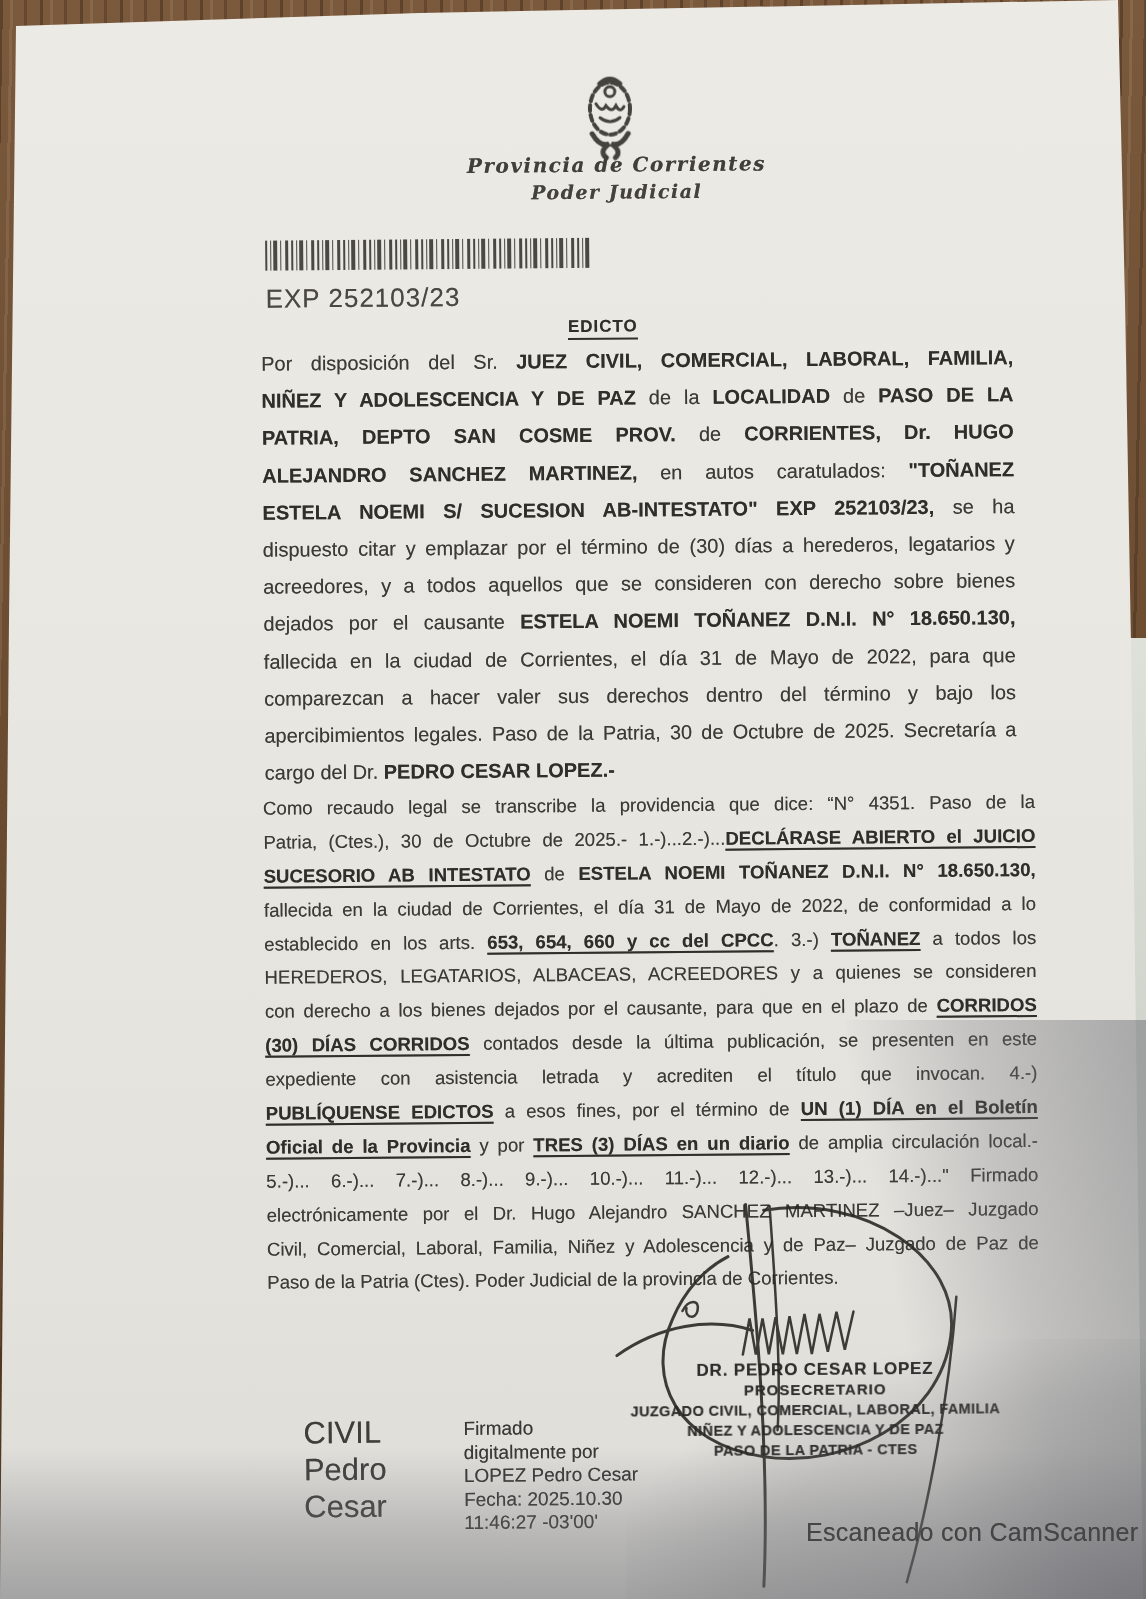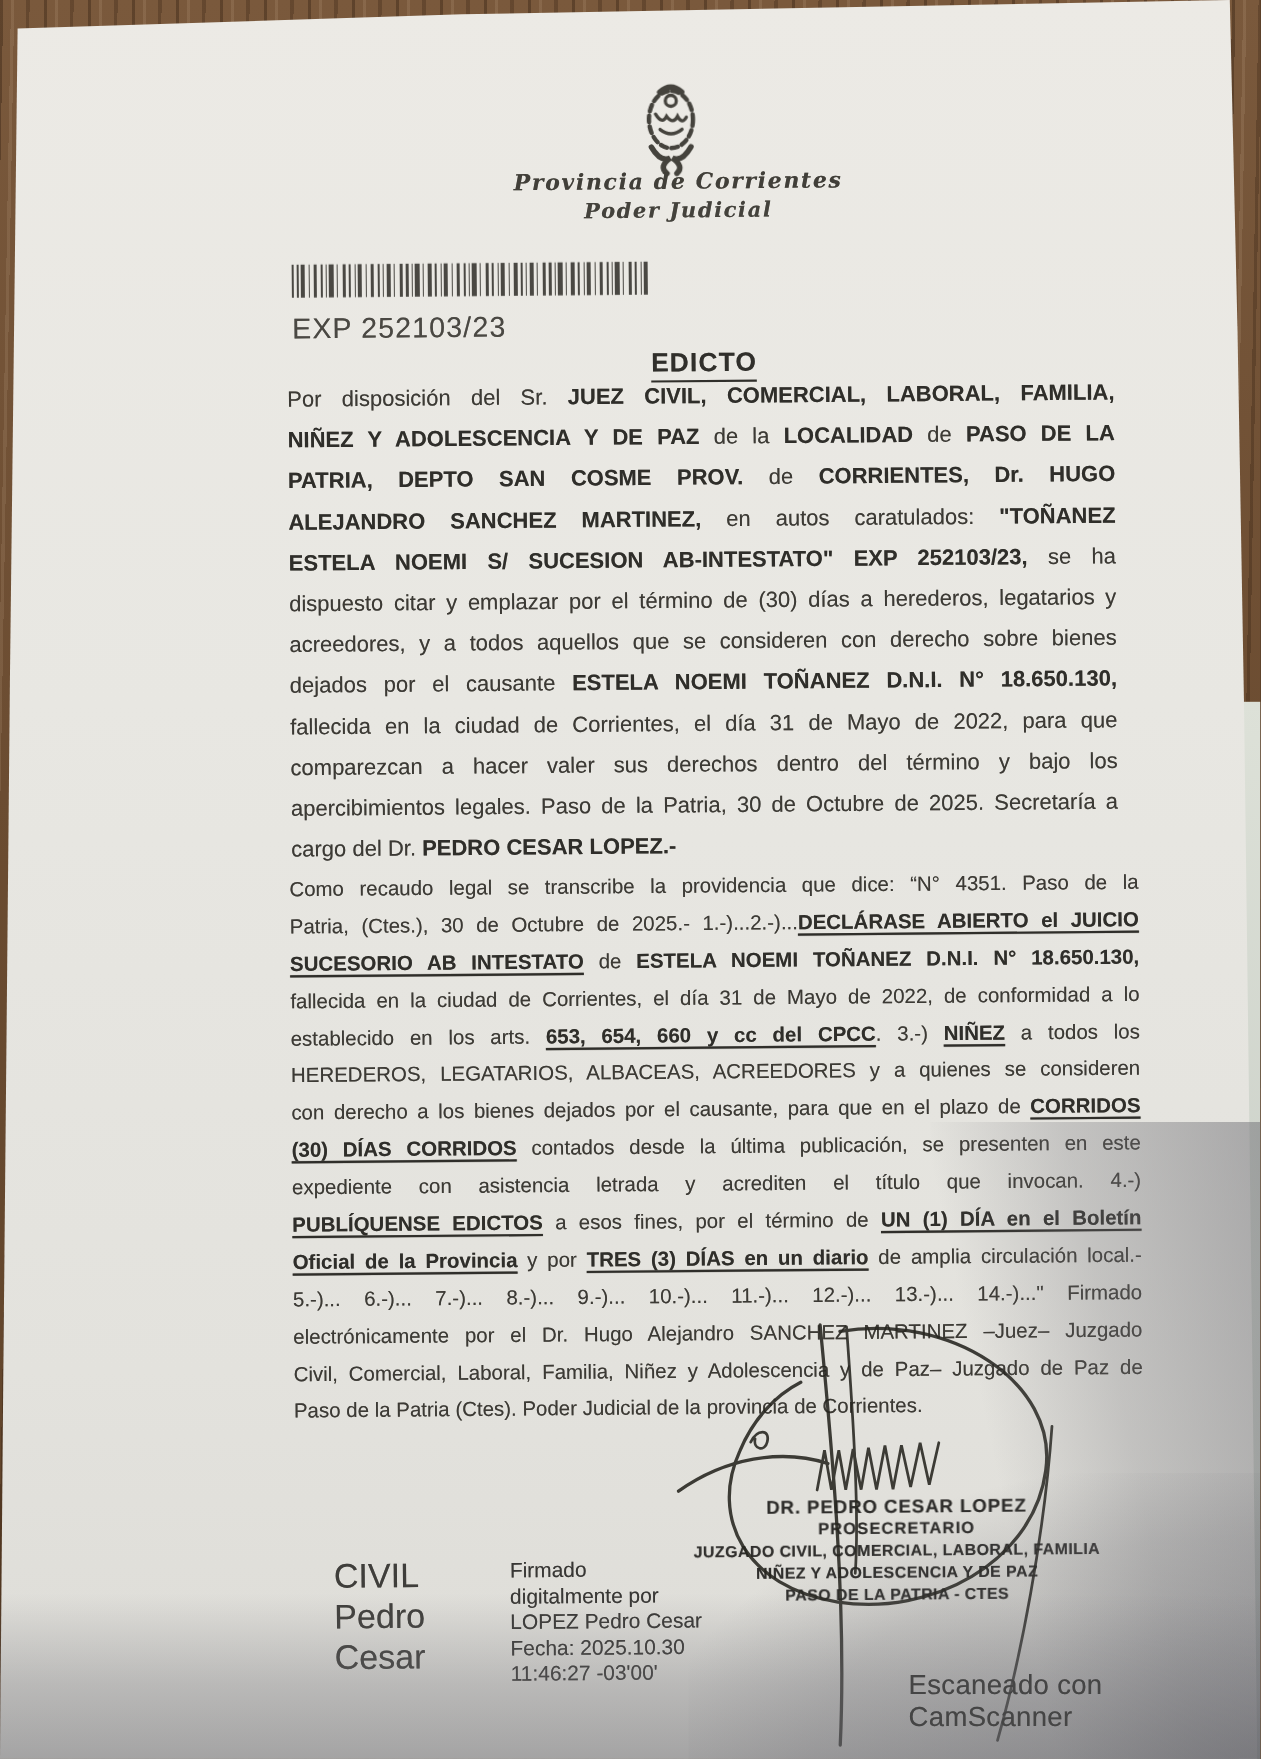--- a/index.html
+++ b/index.html
@@ -20,21 +20,21 @@
     font-family:"DejaVu Serif",serif;font-style:italic;font-weight:bold;font-size:20px;
     letter-spacing:1.5px;color:#413f39;}
   .org2{position:absolute;left:250px;top:181px;width:744px;text-align:center;
     font-family:"DejaVu Serif",serif;font-style:italic;font-weight:bold;font-size:19px;
     letter-spacing:1.5px;color:#44423c;}
   .barcode{position:absolute;left:270px;top:238px;width:326px;height:30px;opacity:.88;
     background:
       repeating-linear-gradient(90deg,#34322d 0 2px,transparent 2px 5px,#34322d 5px 6px,transparent 6px 8px,#34322d 8px 12px,transparent 12px 15px,#34322d 15px 16px,transparent 16px 20px,#34322d 20px 23px,transparent 23px 26px);
     filter:blur(.4px);}
   .exp{position:absolute;left:270px;top:281px;font-size:26px;letter-spacing:1px;color:#4a4843;}
-  .title{position:absolute;left:596px;top:317px;font-size:24px;font-weight:bold;color:#302f2b;
+  .title{position:absolute;left:572px;top:317px;font-size:17px;font-weight:bold;color:#302f2b;
     letter-spacing:1px;border-bottom:2.5px solid #302f2b;padding-bottom:1px;}
   .p1,.p2{position:absolute;}
   .p1{left:265px;top:350px;width:752px;}
   .p2{left:263px;top:795px;width:772px;}
   .line{white-space:nowrap;text-align:justify;text-align-last:justify;}
   .line.noj{text-align-last:left;}
   .p1 .line{height:37.2px;font-size:20px;}
   .p2 .line{height:33.9px;font-size:18.6px;}
   .b{font-weight:bold;color:#2f2e2a;}
   .u{text-decoration:underline;text-decoration-thickness:2px;text-underline-offset:4px;}
@@ -47,21 +47,21 @@
   .signer{position:absolute;left:298px;top:1412px;color:#3f3e3b;font-size:31px;}
   .signer div{line-height:37px;}
   .digital{position:absolute;left:458px;top:1416px;color:#383735;font-size:19px;}
   .digital div{line-height:23.5px;}
   .shadow-right{position:absolute;right:0;top:1020px;width:300px;height:600px;
     background:linear-gradient(258deg,rgba(108,108,114,.50) 0%,rgba(112,112,118,.28) 42%,rgba(112,112,118,0) 72%);}
   .shadow-bottom{position:absolute;left:0;right:0;bottom:0;height:150px;
     background:linear-gradient(to bottom,rgba(120,120,126,0) 0%,rgba(115,115,121,.34) 55%,rgba(102,102,108,.48) 100%);}
   .shadow-corner{position:absolute;right:0;bottom:0;width:520px;height:260px;
     background:radial-gradient(ellipse at 100% 100%,rgba(88,88,95,.45) 0%,rgba(88,88,95,.18) 55%,rgba(88,88,95,0) 75%);}
-  .footer{position:absolute;left:826px;top:1518px;font-size:25px;color:#454545;
+  .footer{position:absolute;left:806px;top:1518px;font-size:25px;color:#454545;
     letter-spacing:.3px;text-shadow:0 0 .6px rgba(60,60,60,.5);}
 </style>
 </head>
 <body>
 
 <div class="photo">
   <div class="under-sliver"></div>
 
   <div class="paper">
     <div class="content">
@@ -98,21 +98,21 @@
           <div class="line"><span class="">fallecida en la ciudad de Corrientes, el día 31 de Mayo de 2022, para que</span></div>
           <div class="line"><span class="">comparezcan a hacer valer sus derechos dentro del término y bajo los</span></div>
           <div class="line"><span class="">apercibimientos legales. Paso de la Patria, 30 de Octubre de 2025. Secretaría a</span></div>
           <div class="line noj"><span class="">cargo del Dr. </span><span class="b">PEDRO CESAR LOPEZ.-</span></div>
         </div>
       <div class="p2">
           <div class="line"><span class="">Como recaudo legal se transcribe la providencia que dice: “N°  4351. Paso de la</span></div>
           <div class="line"><span class="">Patria, (Ctes.), 30 de Octubre de 2025.- 1.-)...2.-)...</span><span class="b u">DECLÁRASE ABIERTO el JUICIO</span></div>
           <div class="line"><span class="b u">SUCESORIO AB INTESTATO</span><span class=""> de </span><span class="b">ESTELA NOEMI TOÑANEZ D.N.I. N° 18.650.130,</span></div>
           <div class="line"><span class="">fallecida en la ciudad de Corrientes, el día 31 de Mayo de 2022, de conformidad a lo</span></div>
-          <div class="line"><span class="">establecido en los arts. </span><span class="b u">653, 654, 660 y cc del CPCC</span><span class="">. 3.-) </span><span class="b u">NIÑEZ</span><span class=""> a todos los</span></div>
+          <div class="line"><span class="">establecido en los arts. </span><span class="b u">653, 654, 660 y cc del CPCC</span><span class="">. 3.-) </span><span class="b u">TOÑANEZ</span><span class=""> a todos los</span></div>
           <div class="line"><span class="">HEREDEROS, LEGATARIOS, ALBACEAS, ACREEDORES y a quienes se consideren</span></div>
           <div class="line"><span class="">con derecho a los bienes dejados por el causante, para que en el plazo de </span><span class="b u">CORRIDOS</span></div>
           <div class="line"><span class="b u">(30) DÍAS CORRIDOS</span><span class=""> contados desde la última publicación, se presenten en este</span></div>
           <div class="line"><span class="">expediente con asistencia letrada y acrediten el título que invocan. 4.-)</span></div>
           <div class="line"><span class="b u">PUBLÍQUENSE EDICTOS</span><span class=""> a esos fines, por el término de </span><span class="b u">UN (1) DÍA en el Boletín</span></div>
           <div class="line"><span class="b u">Oficial de la Provincia</span><span class=""> y por </span><span class="b u">TRES (3) DÍAS en un diario</span><span class=""> de amplia circulación local.-</span></div>
           <div class="line"><span class="">5.-)... 6.-)... 7.-)... 8.-)... 9.-)... 10.-)... 11.-)... 12.-)... 13.-)... 14.-)..." Firmado</span></div>
           <div class="line"><span class="">electrónicamente por el Dr. Hugo Alejandro SANCHEZ MARTINEZ –Juez– Juzgado</span></div>
           <div class="line"><span class="">Civil, Comercial, Laboral, Familia, Niñez y Adolescencia y de Paz– Juzgado de Paz de</span></div>
           <div class="line noj"><span class="">Paso de la Patria (Ctes). Poder Judicial de la provincia de Corrientes.</span></div>

